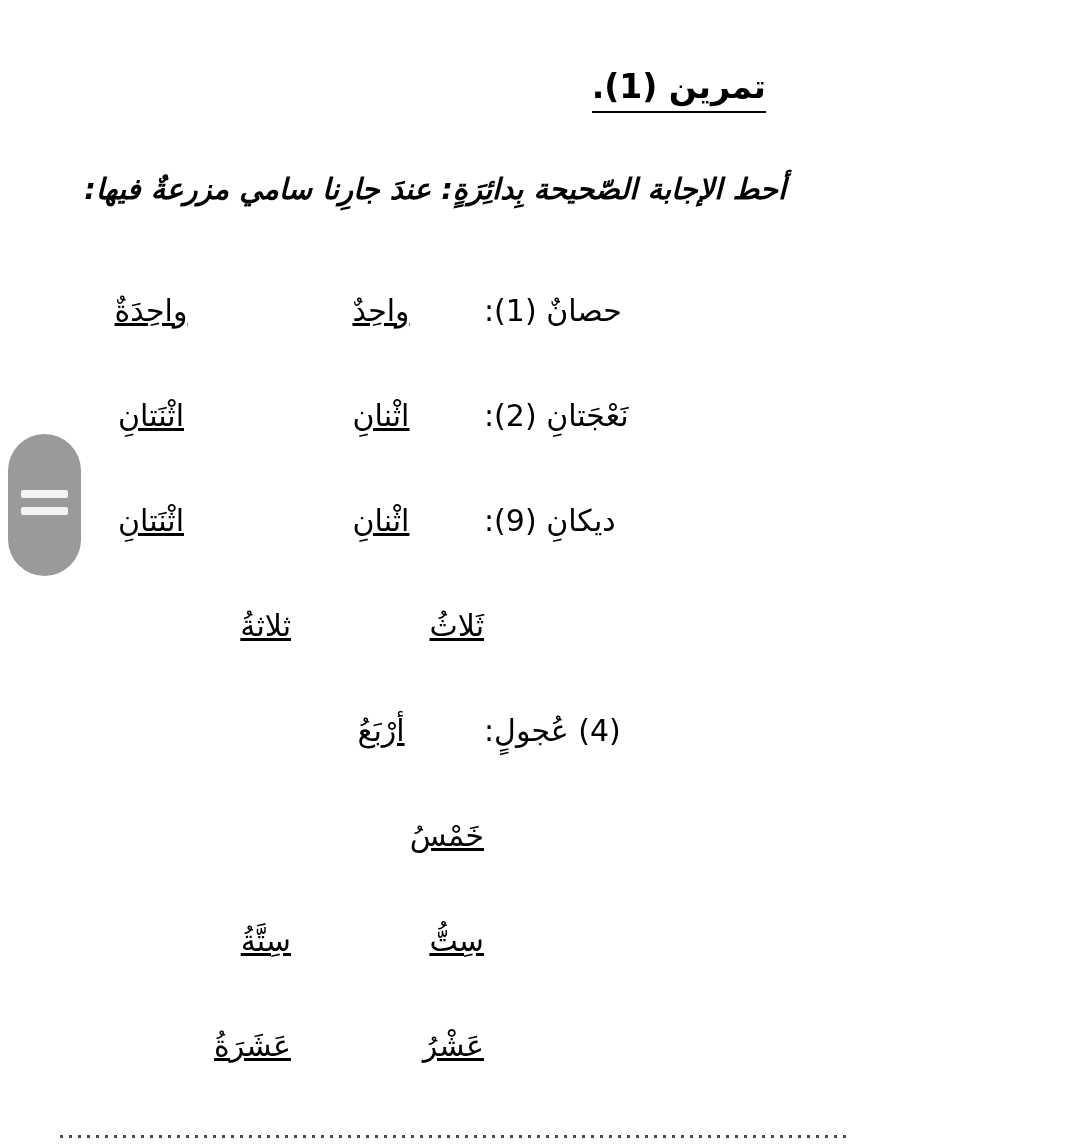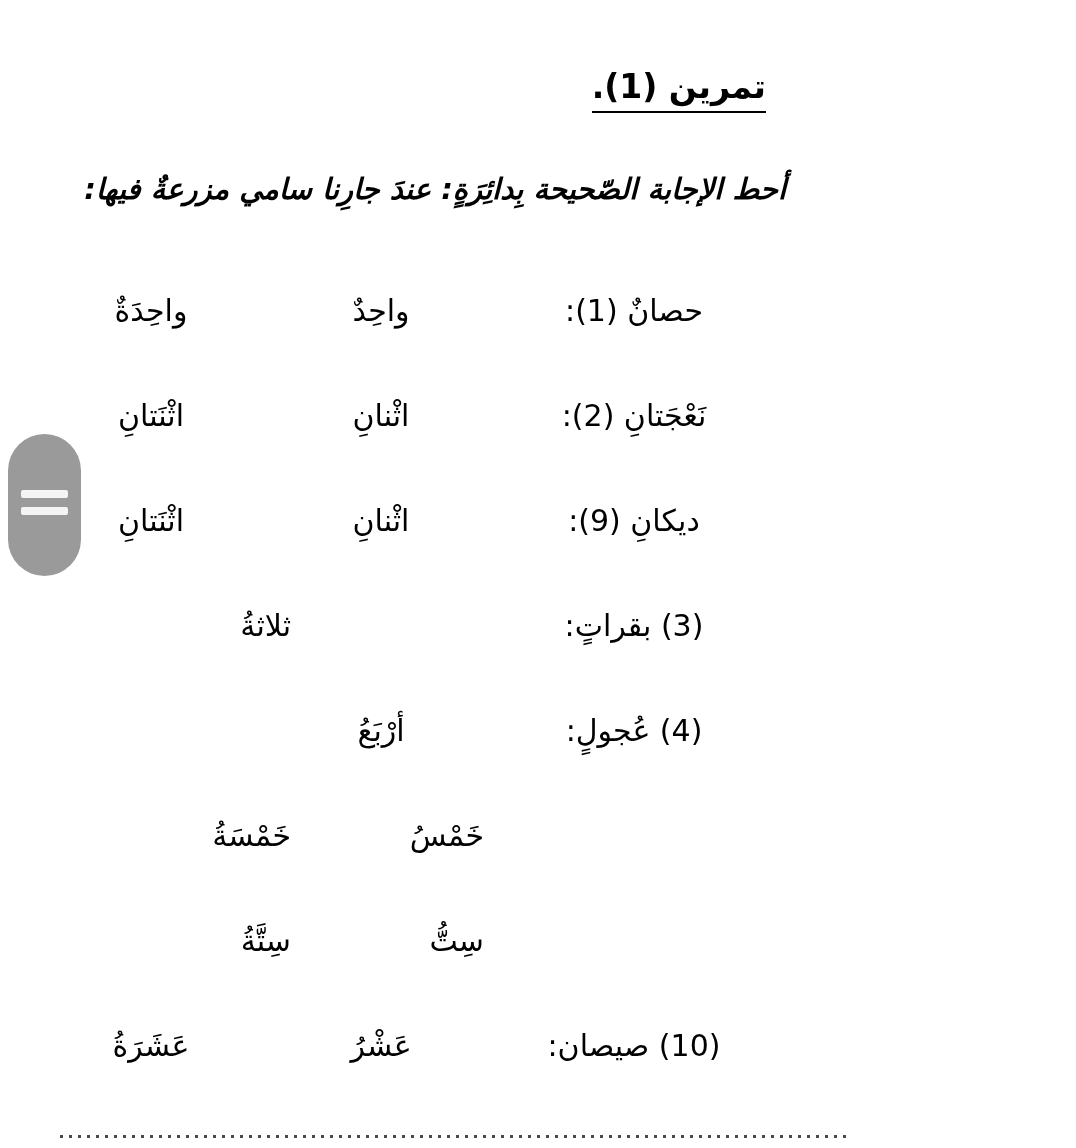--- a/index.html
+++ b/index.html
@@ -74,22 +74,22 @@
   }
   .row {
     display: grid;
     grid-template-columns: 300px 13px 180px 50px 180px;
     align-items: center;
     height: 105px;
     padding-right: 68px;
     direction: rtl;
   }
   .cell { font-size: 30px; line-height: 1.6; }
-  .label { text-align: center; }
-  .option { text-align: center; cursor: pointer; }
+  .label { text-align: left; }
+  .option { text-align: center; cursor: pointer; text-decoration: underline; }
   .dotted {
     position: absolute;
     top: 1135px; left: 60px;
     width: 1000px; height: 3px;
     background-image: repeating-linear-gradient(
       to right, var(--dotted-line) 0 3px, transparent 3px 9px);
   }
 </style>
 </head>
 <body>
@@ -128,49 +128,47 @@
 
     <div class="row">
       <div class="cell label">ديكانِ (9):</div>
       <div></div>
       <div class="cell option">اثْنانِ</div>
       <div></div>
       <div class="cell option">اثْنَتانِ</div>
     </div>
 
     <div class="row">
-      <div class="cell label">(3) بقراتٍ:</div>
       <div></div>
+      <div class="cell option">ثَلاثُ</div>
       <div></div>
       <div class="cell option">ثلاثةُ</div>
     </div>
 
     <div class="row">
       <div class="cell label">(4) عُجولٍ:</div>
       <div></div>
       <div class="cell option">أرْبَعُ</div>
       <div></div>
     </div>
 
     <div class="row">
       <div></div>
       <div class="cell option">خَمْسُ</div>
       <div></div>
-      <div class="cell option">خَمْسَةُ</div>
     </div>
 
     <div class="row">
       <div></div>
       <div class="cell option">سِتُّ</div>
       <div></div>
       <div class="cell option">سِتَّةُ</div>
     </div>
 
     <div class="row">
-      <div class="cell label">(10) صيصان:</div>
       <div></div>
       <div class="cell option">عَشْرُ</div>
       <div></div>
       <div class="cell option">عَشَرَةُ</div>
     </div>
   </div>
 
   <div class="dotted"></div>
 
 </div>

